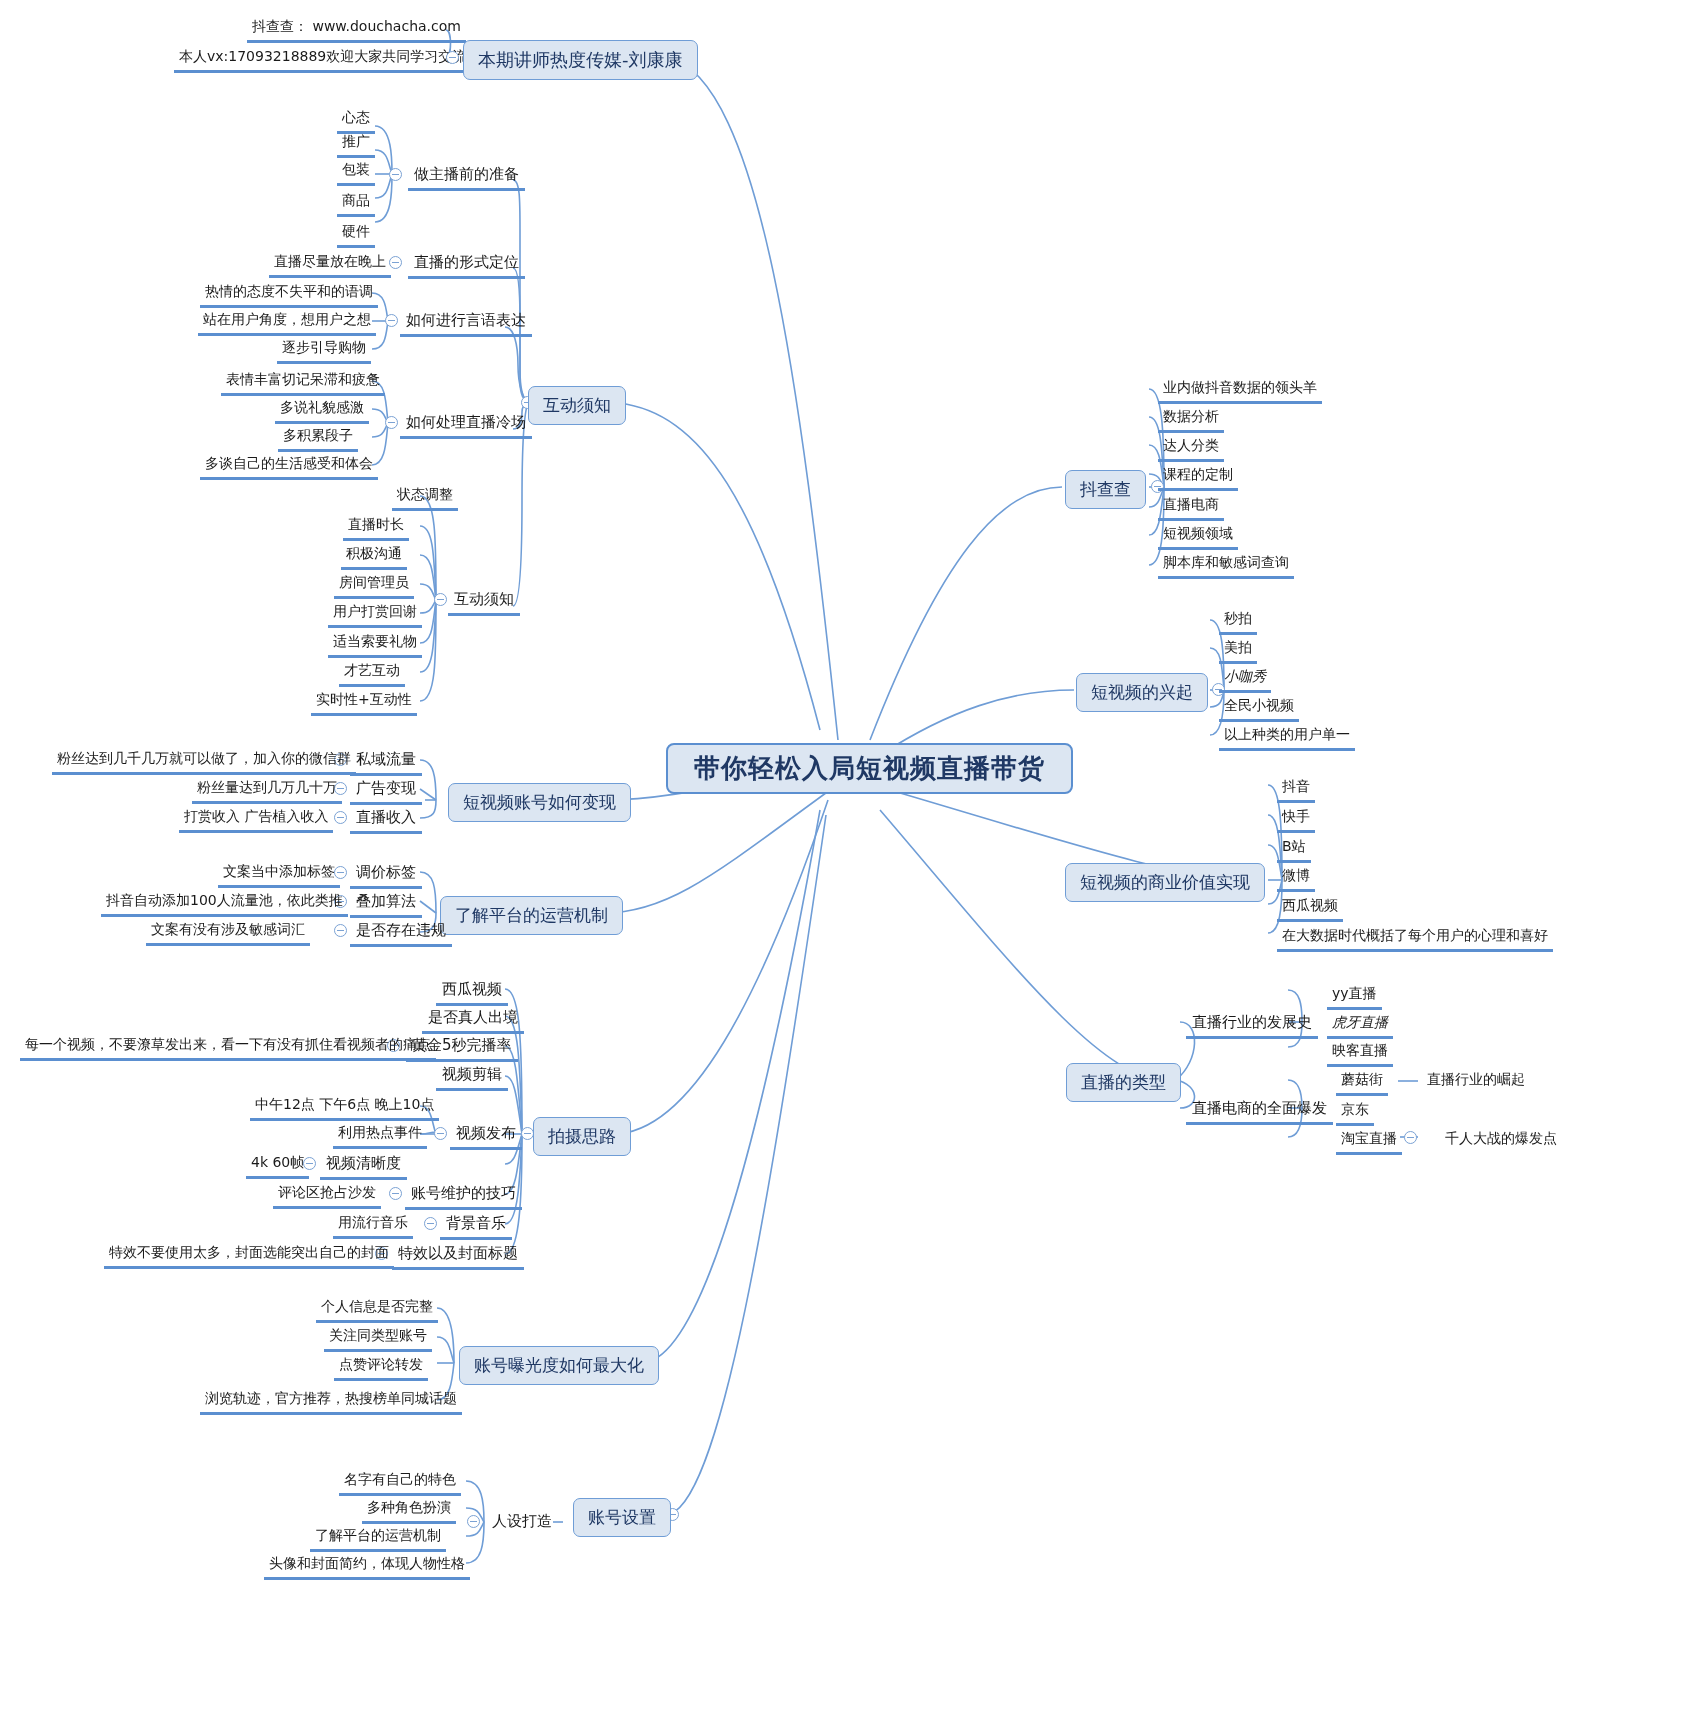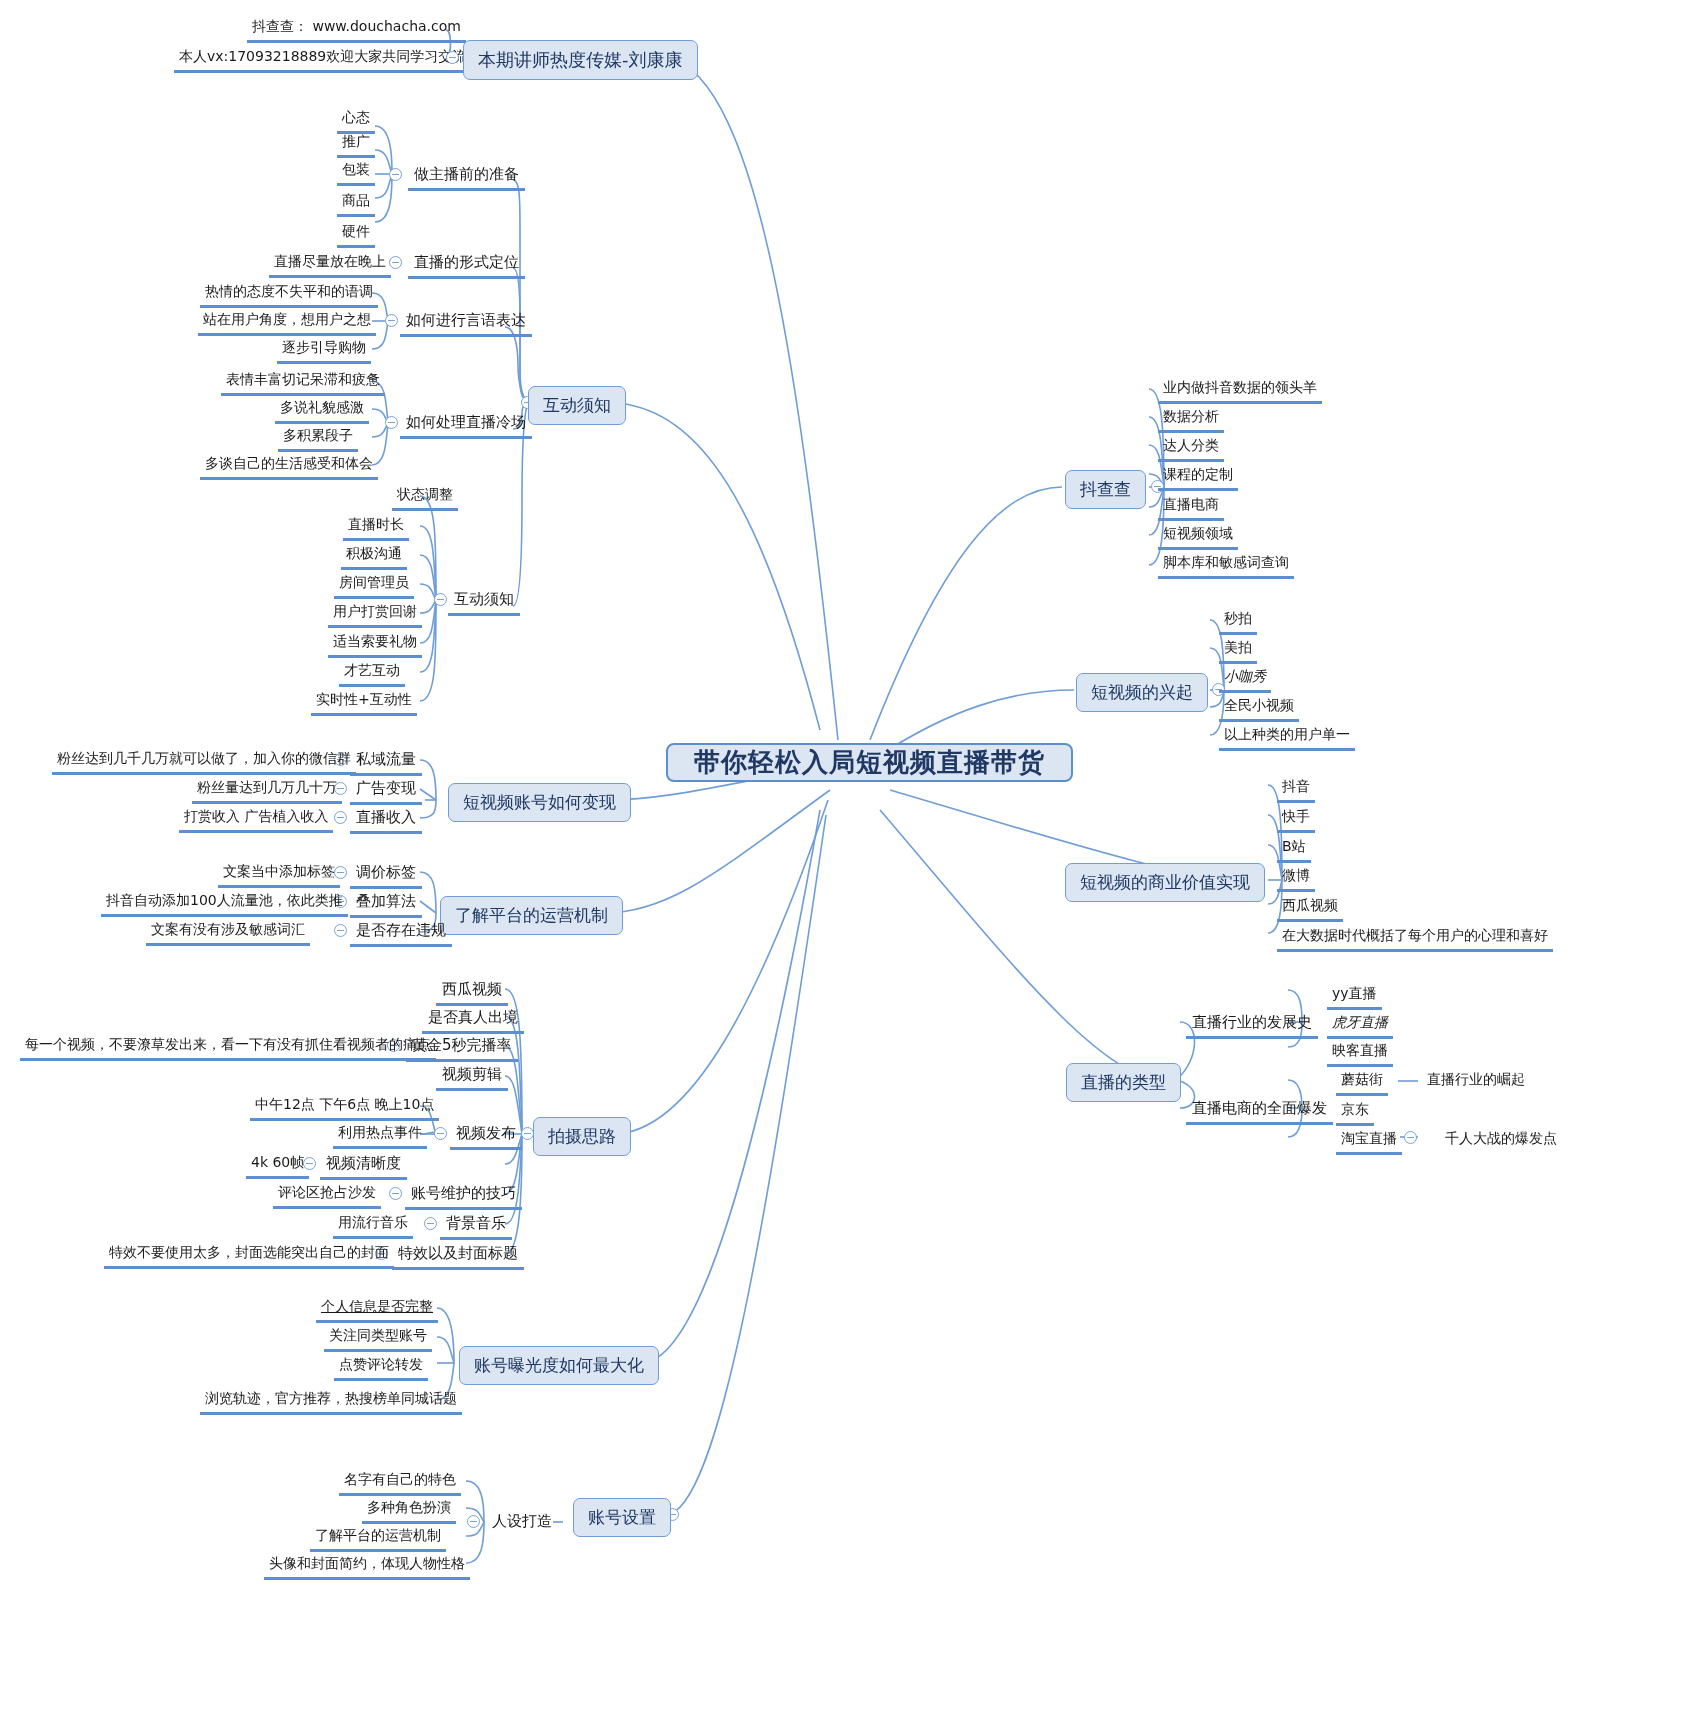--- a/index.html
+++ b/index.html
@@ -6,21 +6,21 @@
   body{font-family:"DejaVu Sans","Liberation Sans",sans-serif;}
   #stage{position:relative;width:1703px;height:1711px;overflow:hidden;background:#fff;}
   svg.links{position:absolute;left:0;top:0;width:1703px;height:1711px;pointer-events:none;}
 
   
   .node{position:absolute;white-space:nowrap;box-sizing:border-box;}
 
   .root{
     background:#dce6f2;border:2px solid #5b8fd0;border-radius:8px;
     color:#1f3864;font-size:26px;font-weight:bold;
-    padding:0 26px;letter-spacing:1px;
+    padding:6px 26px;letter-spacing:1px;
   }
   .lvl1{
     background:#dce6f2;border:1.5px solid #6f9dd6;border-radius:7px;
     color:#1f3864;font-size:17px;padding:7px 14px;
   }
   .lvl2{
     color:#1a1a1a;font-size:15px;padding:2px 6px 4px 6px;
     border-bottom:3.5px solid #5b8fd0;
   }
   .lvl3{
@@ -257,21 +257,21 @@
   <div class="node lvl3" style="left:273px;top:1182px;">评论区抢占沙发</div>
   <span class="toggle" style="left:424px;top:1217px;"></span>
   <div class="node lvl2" style="left:440px;top:1212px;">背景音乐</div>
   <div class="node lvl3" style="left:333px;top:1212px;">用流行音乐</div>
   <span class="toggle" style="left:375px;top:1247px;"></span>
   <div class="node lvl2" style="left:392px;top:1242px;">特效以及封面标题</div>
   <div class="node lvl3" style="left:104px;top:1242px;">特效不要使用太多，封面选能突出自己的封面</div>
 
   <span class="toggle" style="left:642px;top:1356px;"></span>
   <div class="node lvl1" style="left:459px;top:1346px;">账号曝光度如何最大化</div>
-  <div class="node lvl3" style="left:316px;top:1296px;text-decoration:underline;">个人信息是否完整</div>
+  <div class="node lvl3" style="left:316px;top:1296px;">个人信息是否完整</div>
   <div class="node lvl3" style="left:324px;top:1325px;">关注同类型账号</div>
   <div class="node lvl3" style="left:334px;top:1354px;">点赞评论转发</div>
   <div class="node lvl3" style="left:200px;top:1388px;">浏览轨迹，官方推荐，热搜榜单同城话题</div>
 
   <span class="toggle" style="left:666px;top:1508px;"></span>
   <div class="node lvl1" style="left:573px;top:1498px;">账号设置</div>
   <span class="toggle" style="left:467px;top:1515px;"></span>
   <div class="node lvl2" style="left:486px;top:1510px;border-bottom:none;">人设打造</div>
   <div class="node lvl3" style="left:339px;top:1469px;">名字有自己的特色</div>
   <div class="node lvl3" style="left:362px;top:1497px;">多种角色扮演</div>

